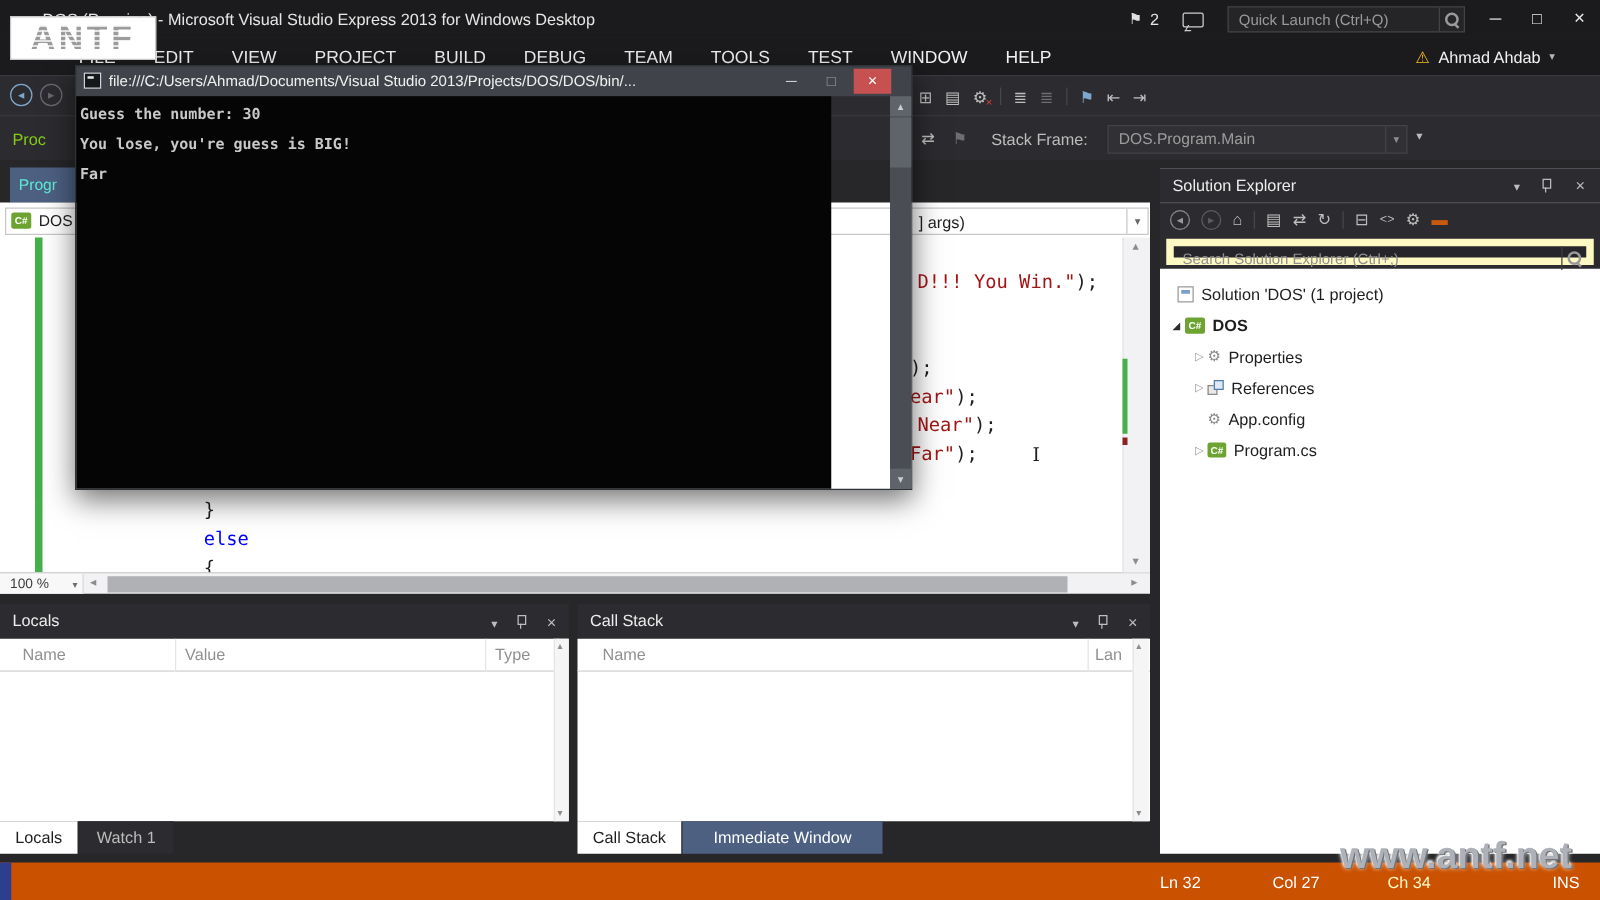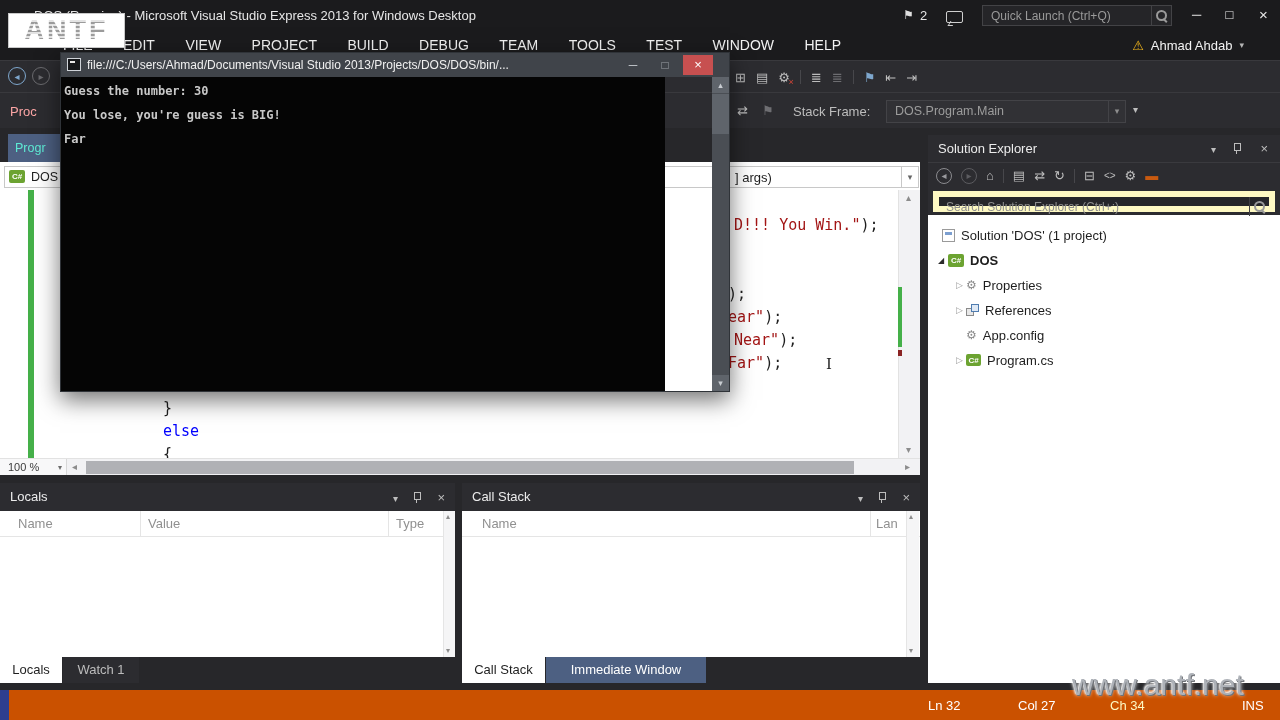--- a/index.html
+++ b/index.html
@@ -100,21 +100,21 @@
       <span class="ic">≣</span>
       <span class="ic dim">≣</span>
       <span class="sep"></span>
       <span class="ic" style="color:#7ea7cd">⚑</span>
       <span class="ic">⇤</span>
       <span class="ic">⇥</span>
     </div>
   </div>
 
   <div class="abs tb" style="left:0;top:92px;width:1280px;height:36px">
-    <span class="abs" style="left:10px;top:11px;font-size:13px;color:#fca5a5">Proc</span>
+    <span class="abs" style="left:10px;top:11px;font-size:13px;color:#84cc16">Proc</span>
     <span class="abs ic" style="left:737px;top:11px">⇄</span>
     <span class="abs ic dim" style="left:762px;top:11px">⚑</span>
     <span class="abs" style="left:793px;top:11px;font-size:13px;color:#bdbdbd">Stack Frame:</span>
     <div class="abs" style="left:886px;top:7px;width:240px;height:23px;background:#313135;border:1px solid #434347">
       <span style="position:absolute;left:8px;top:3px;font-size:12.5px;color:#9c9c9c">DOS.Program.Main</span>
       <span style="position:absolute;right:0;top:0;width:17px;height:21px;border-left:1px solid #434347;text-align:center;line-height:21px;color:#8e8e8e;font-size:9px">▾</span>
     </div>
     <span class="abs ic" style="left:1133px;top:12px;font-size:10px">▾</span>
   </div>
 
@@ -293,15 +293,15 @@
     <span style="position:absolute;left:928px;top:8px;font-size:13px;color:#fff">Ln 32</span>
     <span style="position:absolute;left:1018px;top:8px;font-size:13px;color:#fff">Col 27</span>
     <span style="position:absolute;left:1110px;top:8px;font-size:13px;color:#fef9c3">Ch 34</span>
     <span style="position:absolute;left:1242px;top:8px;font-size:13px;color:#fff">INS</span>
   </div>
 
   <div class="abs" style="left:8px;top:13px;width:117px;height:35px;background:#fff;border:1px solid #c9c9c9;z-index:40;display:flex;align-items:center;justify-content:center">
     <span style="font-size:27px;font-weight:bold;letter-spacing:3px;color:#9b9b9b">ANTF</span>
     <span class="stripes"></span>
   </div>
-  <div class="abs" style="left:1072px;top:668px;z-index:60;font-size:30px;font-weight:normal;color:#aeb2b8;text-shadow:1px 1px 0 #6f7277,-1px -1px 2px #ffffff,0 0 4px #ffffff">www.antf.net</div>
+  <div class="abs" style="left:1072px;top:668px;z-index:60;font-size:30px;font-weight:bold;color:#aeb2b8;text-shadow:1px 1px 0 #6f7277,-1px -1px 2px #ffffff,0 0 4px #ffffff">www.antf.net</div>
 
 </div>
 
 </body></html>

